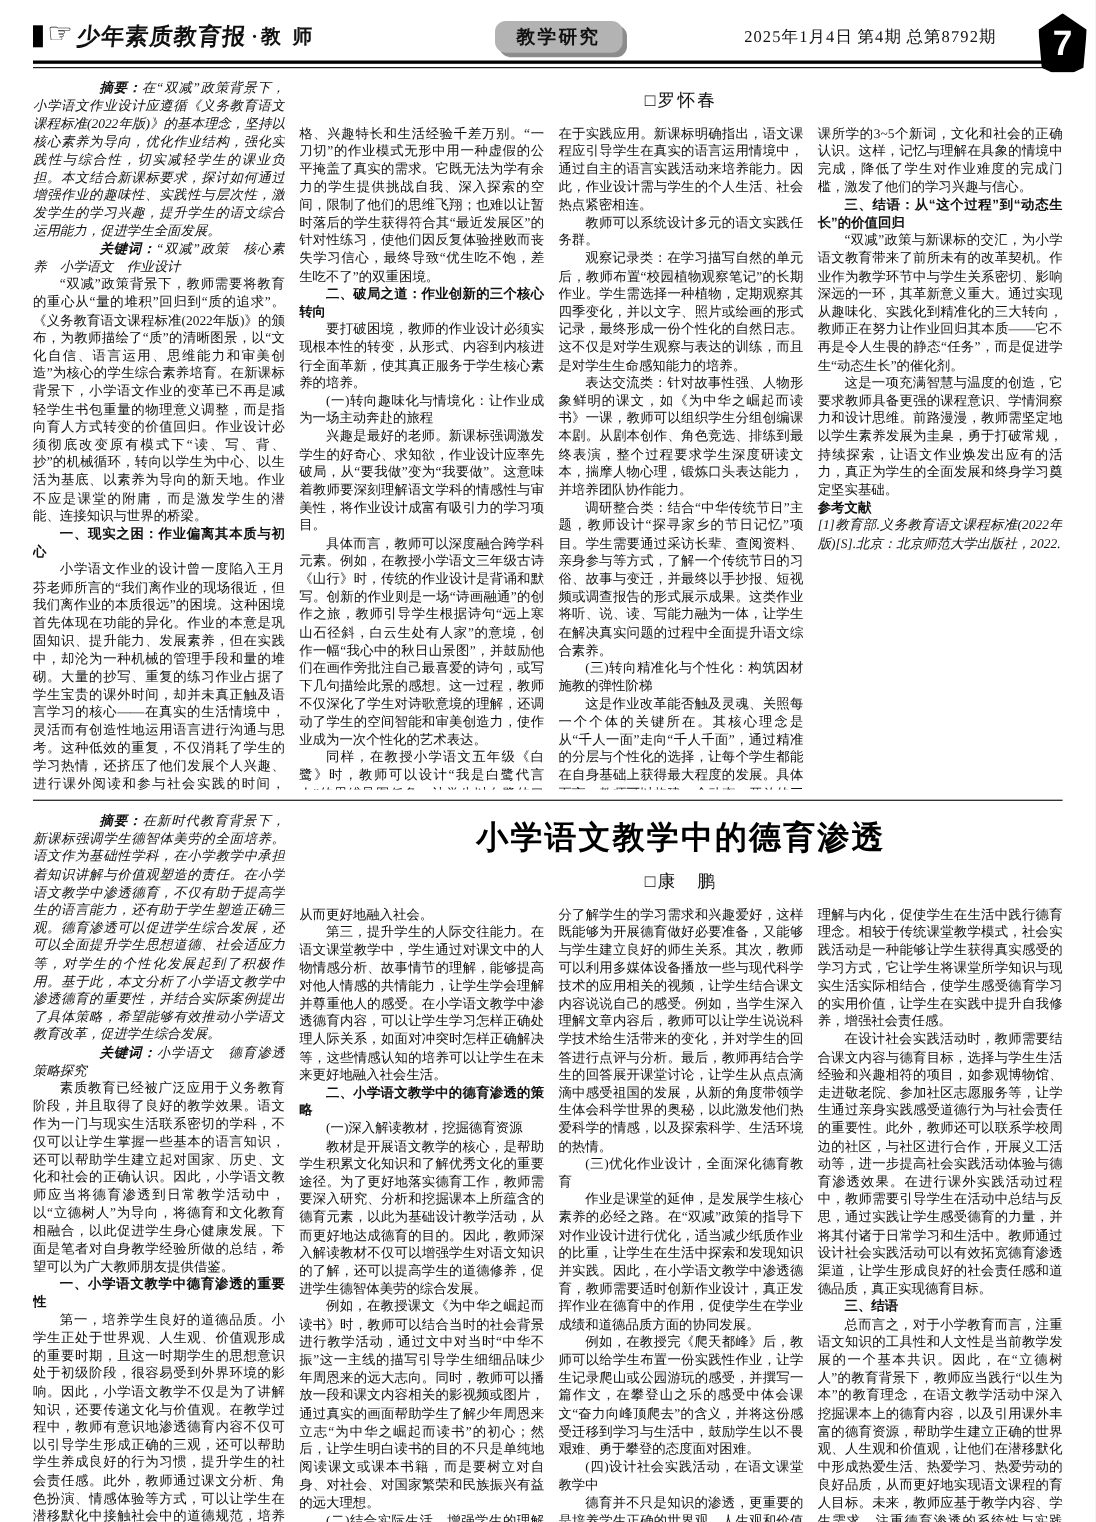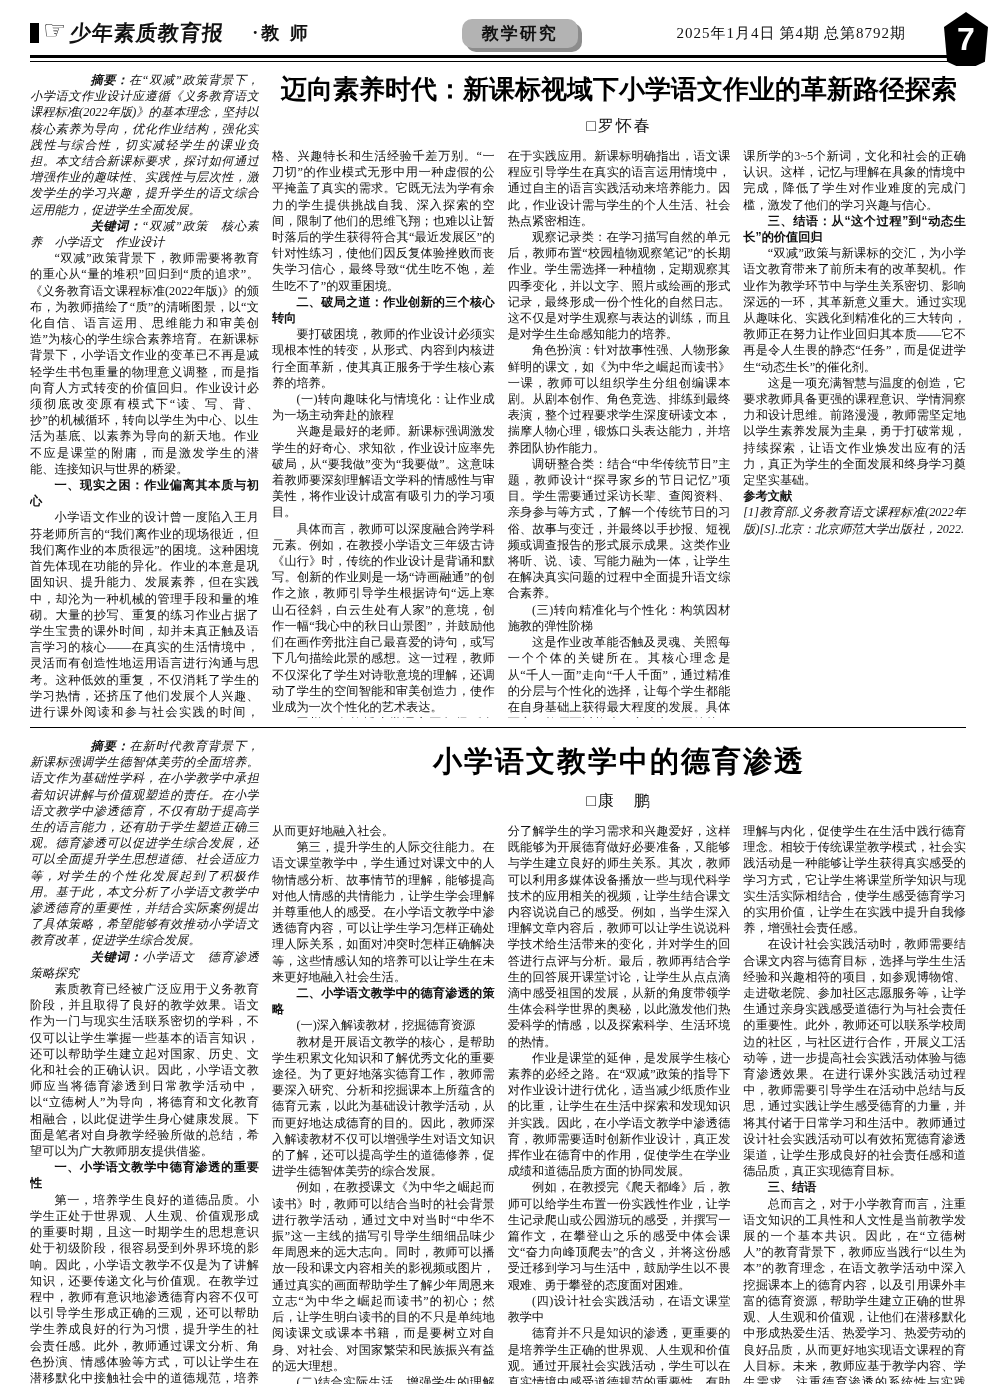--- a/index.html
+++ b/index.html
@@ -7,21 +7,21 @@
     width:996px;height:1384px;margin:0 auto;background:#fff;color:#111;
     position:relative;box-sizing:border-box;padding:16px 30px 0 30px;
     font-family:"Liberation Serif","DejaVu Serif",serif;
   }
   
   .mast{display:flex;align-items:center;justify-content:space-between;height:34px;padding-right:60px;}
   .mast-left{display:flex;align-items:center;gap:4px;}
   .logo-block{display:inline-block;width:9px;height:20px;background:#000;}
   .hand{font-size:26px;line-height:1;transform:translateY(-2px);}
   .paper-name{font-family:"Liberation Sans","DejaVu Sans",sans-serif;font-weight:800;font-size:21px;letter-spacing:1px;transform:skewX(-6deg);display:inline-block;}
-  .paper-suffix{font-size:18px;font-weight:700;letter-spacing:3px;margin-left:24px;}
+  .paper-suffix{font-size:18px;font-weight:700;letter-spacing:3px;}
   .badge{
     font-family:Liberation Mono, monospace;font-weight:700;font-size:17px;
     background:#b3b3b3;border-radius:10px;padding:3px 20px;letter-spacing:2px;
     box-shadow:4px 4px 0 #8c8c8c;margin-left:52px;
   }
   .mast-right{font-size:15px;letter-spacing:1px;display:flex;gap:4px;white-space:nowrap;}
   .mast-rule{margin-top:5px;height:3px;border-top:3px solid #000;border-bottom:1px solid #000;}
   .pageno{
     position:absolute;top:12px;right:8px;width:44px;height:54px;background:#000;z-index:5;
     clip-path:polygon(50% 0%,100% 28%,93% 92%,72% 100%,28% 100%,7% 92%,0% 28%);
@@ -77,36 +77,36 @@
 
   <section class="article a1">
     <div class="col colL">
         <p class="t-abs"><b>摘要：</b>在“双减”政策背景下，小学语文作业设计应遵循《义务教育语文课程标准(2022年版)》的基本理念，坚持以核心素养为导向，优化作业结构，强化实践性与综合性，切实减轻学生的课业负担。本文结合新课标要求，探讨如何通过增强作业的趣味性、实践性与层次性，激发学生的学习兴趣，提升学生的语文综合运用能力，促进学生全面发展。</p>
         <p class="t-abs"><b>关键词：</b>“双减”政策　核心素养　小学语文　作业设计</p>
         <p class="t-p">“双减”政策背景下，教师需要将教育的重心从“量的堆积”回归到“质的追求”。《义务教育语文课程标准(2022年版)》的颁布，为教师描绘了“质”的清晰图景，以“文化自信、语言运用、思维能力和审美创造”为核心的学生综合素养培育。在新课标背景下，小学语文作业的变革已不再是减轻学生书包重量的物理意义调整，而是指向育人方式转变的价值回归。作业设计必须彻底改变原有模式下“读、写、背、抄”的机械循环，转向以学生为中心、以生活为基底、以素养为导向的新天地。作业不应是课堂的附庸，而是激发学生的潜能、连接知识与世界的桥梁。</p>
         <p class="t-h">一、现实之困：作业偏离其本质与初心</p>
         <p class="t-p">小学语文作业的设计曾一度陷入王月芬老师所言的“我们离作业的现场很近，但我们离作业的本质很远”的困境。这种困境首先体现在功能的异化。作业的本意是巩固知识、提升能力、发展素养，但在实践中，却沦为一种机械的管理手段和量的堆砌。大量的抄写、重复的练习作业占据了学生宝贵的课外时间，却并未真正触及语言学习的核心——在真实的生活情境中，灵活而有创造性地运用语言进行沟通与思考。这种低效的重复，不仅消耗了学生的学习热情，还挤压了他们发展个人兴趣、进行课外阅读和参与社会实践的时间，与“五育并举”的育人目标背道而驰。</p>
       </div>
     <div class="rightArea">
-      <h1 class="title t1">迈向素养时代：新课标视域下小学语文作业的革新路径探索</h1>
       <div class="author">□罗怀春</div>
       <div class="cols">
         <div class="col">
             <p class="t-c">格、兴趣特长和生活经验千差万别。“一刀切”的作业模式无形中用一种虚假的公平掩盖了真实的需求。它既无法为学有余力的学生提供挑战自我、深入探索的空间，限制了他们的思维飞翔；也难以让暂时落后的学生获得符合其“最近发展区”的针对性练习，使他们因反复体验挫败而丧失学习信心，最终导致“优生吃不饱，差生吃不了”的双重困境。</p>
             <p class="t-h">二、破局之道：作业创新的三个核心转向</p>
             <p class="t-p">要打破困境，教师的作业设计必须实现根本性的转变，从形式、内容到内核进行全面革新，使其真正服务于学生核心素养的培养。</p>
             <p class="t-p">(一)转向趣味化与情境化：让作业成为一场主动奔赴的旅程</p>
             <p class="t-p">兴趣是最好的老师。新课标强调激发学生的好奇心、求知欲，作业设计应率先破局，从“要我做”变为“我要做”。这意味着教师要深刻理解语文学科的情感性与审美性，将作业设计成富有吸引力的学习项目。</p>
             <p class="t-p">具体而言，教师可以深度融合跨学科元素。例如，在教授小学语文三年级古诗《山行》时，传统的作业设计是背诵和默写。创新的作业则是一场“诗画融通”的创作之旅，教师引导学生根据诗句“远上寒山石径斜，白云生处有人家”的意境，创作一幅“我心中的秋日山景图”，并鼓励他们在画作旁批注自己最喜爱的诗句，或写下几句描绘此景的感想。这一过程，教师不仅深化了学生对诗歌意境的理解，还调动了学生的空间智能和审美创造力，使作业成为一次个性化的艺术表达。</p>
             <p class="t-p">同样，在教授小学语文五年级《白鹭》时，教师可以设计“我是白鹭代言人”的思维导图任务。让学生以白鹭的口吻绘制一幅展现其“精巧如诗”的外形之美，以及“水田钓鱼”“枝头独立”“空中低飞”三幅动态画面之美的导图。这个过程，教师将枯燥的结构梳理转变为一次为心爱之物设计名片的趣味挑战，极大地激发了学生的参与感。</p>
           </div>
         <div class="col">
             <p class="t-c">在于实践应用。新课标明确指出，语文课程应引导学生在真实的语言运用情境中，通过自主的语言实践活动来培养能力。因此，作业设计需与学生的个人生活、社会热点紧密相连。</p>
+            <p class="t-p">教师可以系统设计多元的语文实践任务群。</p>
             <p class="t-p">观察记录类：在学习描写自然的单元后，教师布置“校园植物观察笔记”的长期作业。学生需选择一种植物，定期观察其四季变化，并以文字、照片或绘画的形式记录，最终形成一份个性化的自然日志。这不仅是对学生观察与表达的训练，而且是对学生生命感知能力的培养。</p>
-            <p class="t-p">角色扮演：针对故事性强、人物形象鲜明的课文，如《为中华之崛起而读书》一课，教师可以组织学生分组创编课本剧。从剧本创作、角色竞选、排练到最终表演，整个过程要求学生深度研读文本，揣摩人物心理，锻炼口头表达能力，并培养团队协作能力。</p>
+            <p class="t-p">表达交流类：针对故事性强、人物形象鲜明的课文，如《为中华之崛起而读书》一课，教师可以组织学生分组创编课本剧。从剧本创作、角色竞选、排练到最终表演，整个过程要求学生深度研读文本，揣摩人物心理，锻炼口头表达能力，并培养团队协作能力。</p>
             <p class="t-p">调研整合类：结合“中华传统节日”主题，教师设计“探寻家乡的节日记忆”项目。学生需要通过采访长辈、查阅资料、亲身参与等方式，了解一个传统节日的习俗、故事与变迁，并最终以手抄报、短视频或调查报告的形式展示成果。这类作业将听、说、读、写能力融为一体，让学生在解决真实问题的过程中全面提升语文综合素养。</p>
             <p class="t-p">(三)转向精准化与个性化：构筑因材施教的弹性阶梯</p>
             <p class="t-p">这是作业改革能否触及灵魂、关照每一个个体的关键所在。其核心理念是从“千人一面”走向“千人千面”，通过精准的分层与个性化的选择，让每个学生都能在自身基础上获得最大程度的发展。具体而言，教师可以构建一个动态、开放的三层级作业系统。</p>
           </div>
         <div class="col">
             <p class="t-c">课所学的3~5个新词，文化和社会的正确认识。这样，记忆与理解在具象的情境中完成，降低了学生对作业难度的完成门槛，激发了他们的学习兴趣与信心。</p>
             <p class="t-h">三、结语：从“这个过程”到“动态生长”的价值回归</p>
             <p class="t-p">“双减”政策与新课标的交汇，为小学语文教育带来了前所未有的改革契机。作业作为教学环节中与学生关系密切、影响深远的一环，其革新意义重大。通过实现从趣味化、实践化到精准化的三大转向，教师正在努力让作业回归其本质——它不再是令人生畏的静态“任务”，而是促进学生“动态生长”的催化剂。</p>
             <p class="t-p">这是一项充满智慧与温度的创造，它要求教师具备更强的课程意识、学情洞察力和设计思维。前路漫漫，教师需坚定地以学生素养发展为圭臬，勇于打破常规，持续探索，让语文作业焕发出应有的活力，真正为学生的全面发展和终身学习奠定坚实基础。</p>
             <p class="t-refhead">参考文献</p>
@@ -134,20 +134,21 @@
             <p class="t-c">从而更好地融入社会。</p>
             <p class="t-p">第三，提升学生的人际交往能力。在语文课堂教学中，学生通过对课文中的人物情感分析、故事情节的理解，能够提高对他人情感的共情能力，让学生学会理解并尊重他人的感受。在小学语文教学中渗透德育内容，可以让学生学习怎样正确处理人际关系，如面对冲突时怎样正确解决等，这些情感认知的培养可以让学生在未来更好地融入社会生活。</p>
             <p class="t-h">二、小学语文教学中的德育渗透的策略</p>
             <p class="t-p">(一)深入解读教材，挖掘德育资源</p>
             <p class="t-p">教材是开展语文教学的核心，是帮助学生积累文化知识和了解优秀文化的重要途径。为了更好地落实德育工作，教师需要深入研究、分析和挖掘课本上所蕴含的德育元素，以此为基础设计教学活动，从而更好地达成德育的目的。因此，教师深入解读教材不仅可以增强学生对语文知识的了解，还可以提高学生的道德修养，促进学生德智体美劳的综合发展。</p>
             <p class="t-p">例如，在教授课文《为中华之崛起而读书》时，教师可以结合当时的社会背景进行教学活动，通过文中对当时“中华不振”这一主线的描写引导学生细细品味少年周恩来的远大志向。同时，教师可以播放一段和课文内容相关的影视频或图片，通过真实的画面帮助学生了解少年周恩来立志“为中华之崛起而读书”的初心；然后，让学生明白读书的目的不只是单纯地阅读课文或课本书籍，而是要树立对自身、对社会、对国家繁荣和民族振兴有益的远大理想。</p>
             <p class="t-p">(二)结合实际生活，增强学生的理解能力</p>
           </div>
         <div class="col">
             <p class="t-c">分了解学生的学习需求和兴趣爱好，这样既能够为开展德育做好必要准备，又能够与学生建立良好的师生关系。其次，教师可以利用多媒体设备播放一些与现代科学技术的应用相关的视频，让学生结合课文内容说说自己的感受。例如，当学生深入理解文章内容后，教师可以让学生说说科学技术给生活带来的变化，并对学生的回答进行点评与分析。最后，教师再结合学生的回答展开课堂讨论，让学生从点点滴滴中感受祖国的发展，从新的角度带领学生体会科学世界的奥秘，以此激发他们热爱科学的情感，以及探索科学、生活环境的热情。</p>
+            <p class="t-p">(三)优化作业设计，全面深化德育教育</p>
             <p class="t-p">作业是课堂的延伸，是发展学生核心素养的必经之路。在“双减”政策的指导下对作业设计进行优化，适当减少纸质作业的比重，让学生在生活中探索和发现知识并实践。因此，在小学语文教学中渗透德育，教师需要适时创新作业设计，真正发挥作业在德育中的作用，促使学生在学业成绩和道德品质方面的协同发展。</p>
             <p class="t-p">例如，在教授完《爬天都峰》后，教师可以给学生布置一份实践性作业，让学生记录爬山或公园游玩的感受，并撰写一篇作文，在攀登山之乐的感受中体会课文“奋力向峰顶爬去”的含义，并将这份感受迁移到学习与生活中，鼓励学生以不畏艰难、勇于攀登的态度面对困难。</p>
             <p class="t-p">(四)设计社会实践活动，在语文课堂教学中</p>
             <p class="t-p">德育并不只是知识的渗透，更重要的是培养学生正确的世界观、人生观和价值观。通过开展社会实践活动，学生可以在真实情境中感受道德规范的重要性，有助于他们对德育内容的</p>
           </div>
         <div class="col">
             <p class="t-c">理解与内化，促使学生在生活中践行德育理念。相较于传统课堂教学模式，社会实践活动是一种能够让学生获得真实感受的学习方式，它让学生将课堂所学知识与现实生活实际相结合，使学生感受德育学习的实用价值，让学生在实践中提升自我修养，增强社会责任感。</p>
             <p class="t-p">在设计社会实践活动时，教师需要结合课文内容与德育目标，选择与学生生活经验和兴趣相符的项目，如参观博物馆、走进敬老院、参加社区志愿服务等，让学生通过亲身实践感受道德行为与社会责任的重要性。此外，教师还可以联系学校周边的社区，与社区进行合作，开展义工活动等，进一步提高社会实践活动体验与德育渗透效果。在进行课外实践活动过程中，教师需要引导学生在活动中总结与反思，通过实践让学生感受德育的力量，并将其付诸于日常学习和生活中。教师通过设计社会实践活动可以有效拓宽德育渗透渠道，让学生形成良好的社会责任感和道德品质，真正实现德育目标。</p>
             <p class="t-h">三、结语</p>
             <p class="t-p">总而言之，对于小学教育而言，注重语文知识的工具性和人文性是当前教学发展的一个基本共识。因此，在“立德树人”的教育背景下，教师应当践行“以生为本”的教育理念，在语文教学活动中深入挖掘课本上的德育内容，以及引用课外丰富的德育资源，帮助学生建立正确的世界观、人生观和价值观，让他们在潜移默化中形成热爱生活、热爱学习、热爱劳动的良好品质，从而更好地实现语文课程的育人目标。未来，教师应基于教学内容、学生需求，注重德育渗透的系统性与实践性，运用多样化的教学方法，推动学生的全面发展，培养他们成为有责任、有道德的社会成员。</p>

